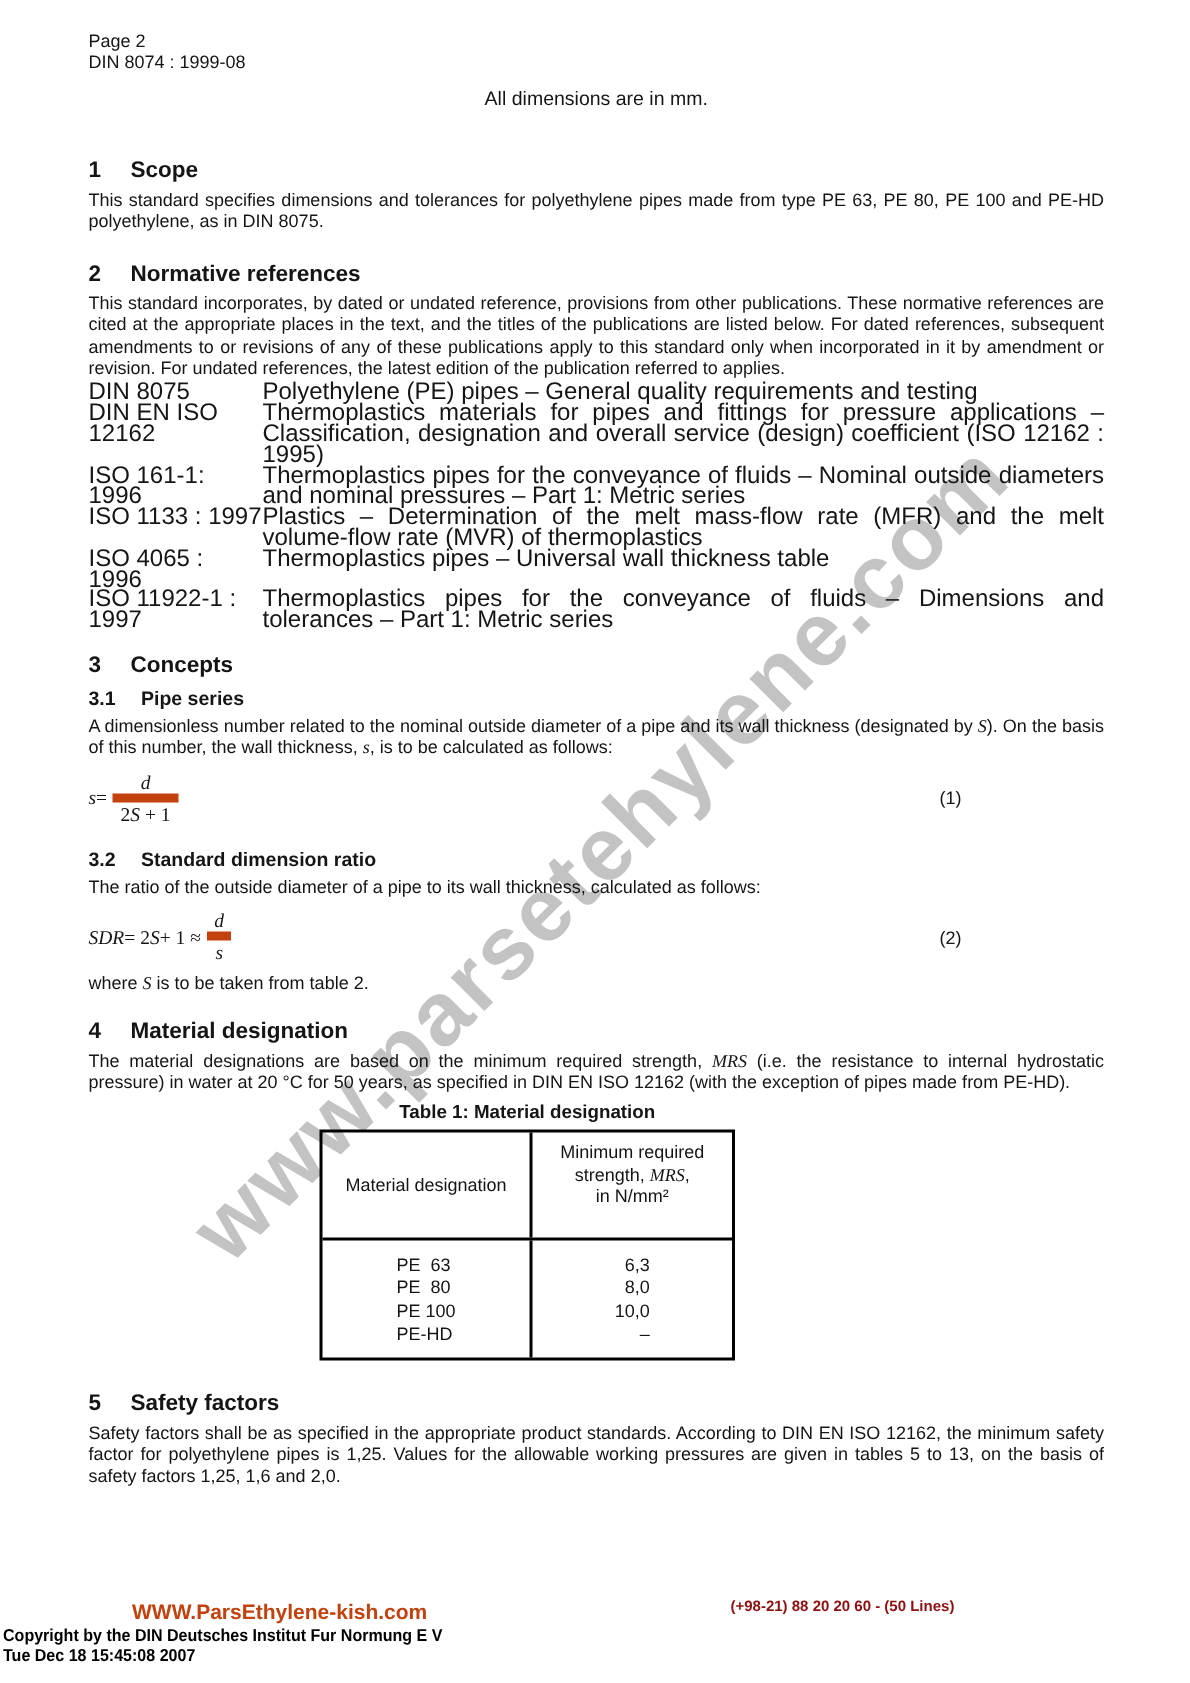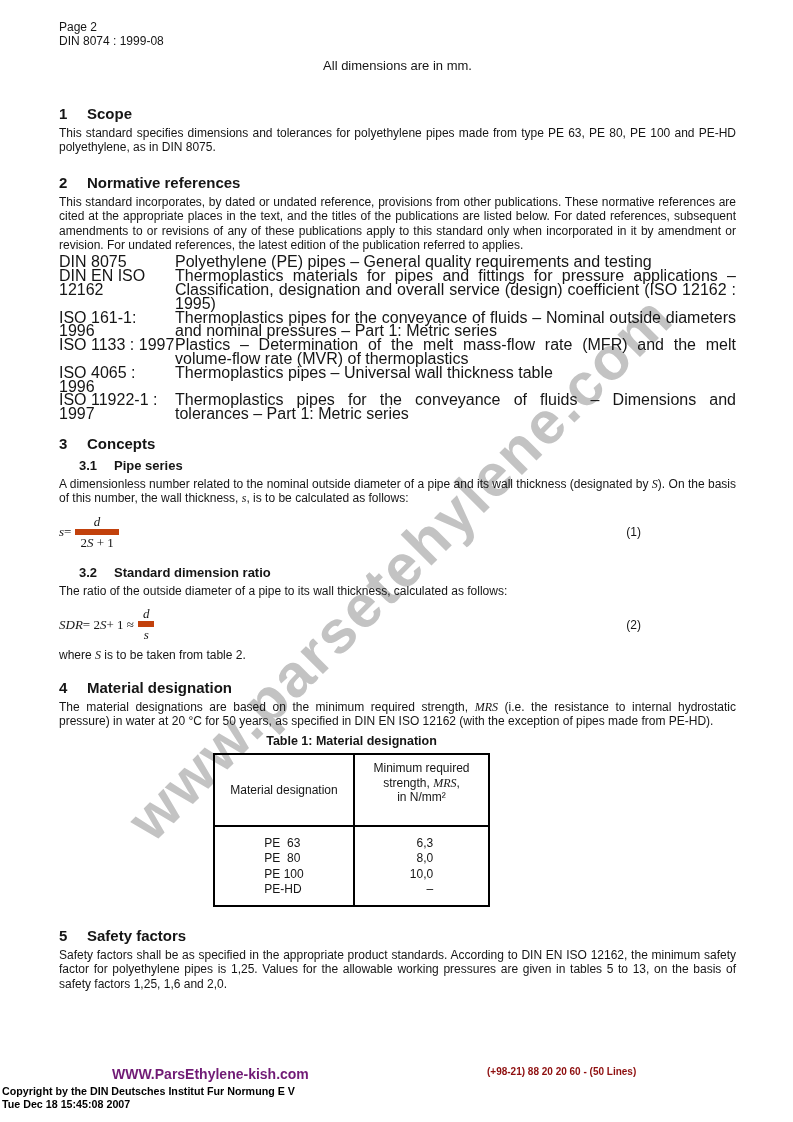--- a/index.html
+++ b/index.html
@@ -14,21 +14,21 @@
     font-family:"Liberation Sans", sans-serif;
     font-weight:bold; font-size:60px; letter-spacing:2px;
     color:#c3c3c3; white-space:nowrap; user-select:none;
   }
   
   .content{position:relative; z-index:2; margin:20px 57px 0 59px;}
   .docid{font-size:12px; line-height:14px;}
   .dim-note{ text-align:center; font-size:13px; margin-top:10px;}
   .h1{display:flex; font-size:15px; font-weight:bold; line-height:17px;}
   .h1 .num{min-width:28px;}
-  .h2{display:flex; font-size:13px; font-weight:bold; line-height:15px;margin-left:20px;}
+  .h2{display:flex; font-size:13px; font-weight:bold; line-height:15px;}
   .h2 .num{min-width:35px;}
   .para{font-size:12px; line-height:14.4px; text-align:justify; margin-top:4px;}
   .mt-h1{margin-top:24px;}
   .vit{font-style:italic; font-family:"Liberation Serif", serif;}
   
   .refs{margin-top:3px;}
   .ref-item{display:flex; margin-top:0; font-size:16px; line-height:13.8px;justify-content:flex-end;}
   .ref-term{width:116px; flex:0 0 116px;}
   .ref-desc{flex:1; text-align:justify;}
   
@@ -194,20 +194,20 @@
     </div>
 
     <div class="h1" style="margin-top:20px;">
       <span class="num">5</span>
       <span>Safety factors</span>
     </div>
     <div class="para">Safety factors shall be as specified in the appropriate product standards. According to DIN EN ISO 12162, the minimum safety factor for polyethylene pipes is 1,25. Values for the allowable working pressures are given in tables 5 to 13, on the basis of safety factors 1,25, 1,6 and 2,0.</div>
 
   </div>
 
-  <div class="footer-site" style="color:#701a75;margin-left:24px;">WWW.ParsEthylene-kish.com</div>
+  <div class="footer-site" style="color:#c2410c;">WWW.ParsEthylene-kish.com</div>
   <div class="footer-phone" style="color:#8e0e0e;">(+98-21) 88 20 20 60 - (50 Lines)</div>
   <div class="copyright">
     <div>Copyright by the DIN Deutsches Institut Fur Normung E V</div>
     <div>Tue Dec 18 15:45:08 2007</div>
   </div>
 
 </div>
 
 </body></html>

